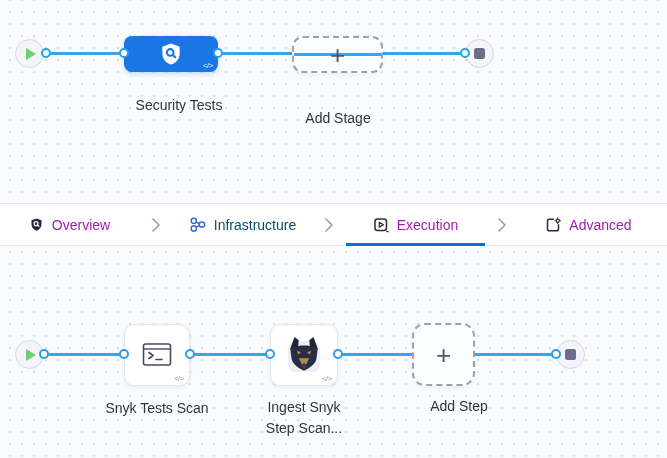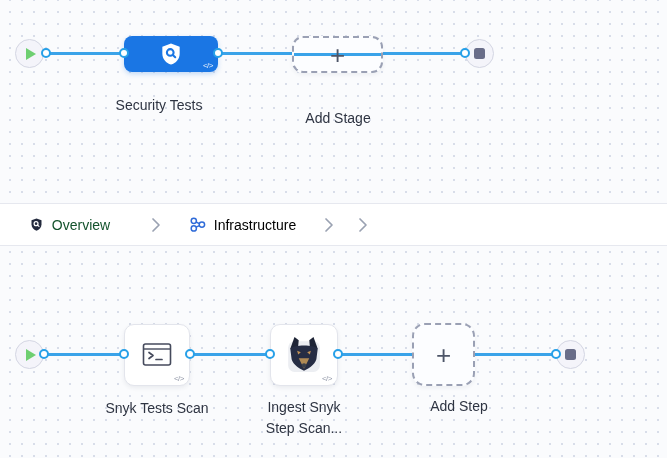--- a/index.html
+++ b/index.html
@@ -42,22 +42,22 @@
   .add-stage::before{content:"";position:absolute;left:0;right:0;top:15px;height:3px;background:#3aa3e9;}
   .add-step{left:412px;top:323px;width:63px;height:63px;border-radius:13px;}
   .plus{position:relative;font-size:26px;font-weight:300;color:#4d5568;line-height:1;z-index:2;}
   
   .node-label{position:absolute;font-size:14px;color:#2e3442;text-align:center;line-height:21px;}
   
   .tabbar{position:absolute;left:0;top:203px;width:667px;height:41px;background:#fff;
       border-top:1px solid #e6e8ef;border-bottom:1px solid #e6e8ef;box-sizing:content-box;
       display:flex;align-items:stretch;z-index:5;}
   .tab{position:relative;width:139px;display:flex;align-items:center;justify-content:center;
-      gap:8px;font-size:14px;color:#14532d;cursor:pointer;}
-  .tab.infra{color:#000000;}
+      gap:8px;font-size:14px;color:#a21caf;cursor:pointer;}
+  .tab.infra{color:#0c4a6e;}
   .tab .underline{position:absolute;left:0;right:0;bottom:-1px;height:3px;background:#0b6dd2;}
   .chev{width:34px;display:flex;align-items:center;justify-content:center;}
   svg{display:block;}
 </style>
 </head>
 <body>
 
 <div class="app">
 
   <section>
@@ -82,21 +82,21 @@
     </div>
 
     <div class="add-box add-stage">
       <span class="plus">+</span>
     </div>
 
     <div class="round-node" style="left:465px;top:39px;">
       <span class="stop-sq"></span>
     </div>
 
-    <div class="node-label" style="left:84px;top:95px;width:150px;">Security Tests</div>
+    <div class="node-label" style="left:104px;top:95px;width:150px;">Security Tests</div>
     <div class="node-label" style="left:262px;top:95px;width:152px;margin-top:13px;">Add Stage</div>
   </section>
 
   <nav class="tabbar">
 
     <div class="tab">
       <svg width="15" height="15" viewBox="0 0 24 24">
         <path d="M12 2.2 L20 5.2 V11.5 C20 16.8 16.6 20.3 12 21.8 C7.4 20.3 4 16.8 4 11.5 V5.2 Z" fill="#232a3d"></path>
         <circle cx="11.3" cy="10.6" r="3.1" fill="none" stroke="#ffffff" stroke-width="2"></circle>
         <line x1="13.7" y1="13" x2="15.9" y2="15" stroke="#ffffff" stroke-width="2" stroke-linecap="round"></line>
@@ -122,27 +122,49 @@
       </svg>
       <span>Infrastructure</span>
     </div>
 
     <span class="chev">
       <svg width="10" height="16" viewBox="0 0 10 16">
           <polyline points="2,2 8,8 2,14" fill="none" stroke="#9aa2b2" stroke-width="1.7" stroke-linecap="round" stroke-linejoin="round"></polyline>
         </svg>
     </span>
 
+    <div class="tab active">
+      <svg width="16" height="16" viewBox="0 0 16 16">
+        <rect x="2" y="2" width="11.5" height="11.5" rx="2.5" fill="none" stroke="#262c3d" stroke-width="1.5"></rect>
+        <polygon points="6.3,5.4 10.4,7.75 6.3,10.1" fill="none" stroke="#262c3d" stroke-width="1.3" stroke-linejoin="round"></polygon>
+        <line x1="13.8" y1="14.6" x2="15.2" y2="14.6" stroke="#262c3d" stroke-width="1.3" stroke-linecap="round"></line>
+      </svg>
+      <span>Execution</span>
+      <span class="underline"></span>
+    </div>
 
     <span class="chev">
       <svg width="10" height="16" viewBox="0 0 10 16">
           <polyline points="2,2 8,8 2,14" fill="none" stroke="#9aa2b2" stroke-width="1.7" stroke-linecap="round" stroke-linejoin="round"></polyline>
         </svg>
     </span>
 
+    <div class="tab">
+      <svg width="16" height="16" viewBox="0 0 16 16">
+        <path d="M13.5 7.8 V11.9 A1.8 1.8 0 0 1 11.7 13.7 H4.3 A1.8 1.8 0 0 1 2.5 11.9 V4.1 A1.8 1.8 0 0 1 4.3 2.3 H8.3" fill="none" stroke="#262c3d" stroke-width="1.5" stroke-linecap="round"></path>
+        <circle cx="12.7" cy="3.7" r="1.6" fill="none" stroke="#262c3d" stroke-width="1.2"></circle>
+        <g stroke="#262c3d" stroke-width="1.1" stroke-linecap="round">
+          <line x1="12.7" y1="0.9" x2="12.7" y2="1.6"></line>
+          <line x1="12.7" y1="5.8" x2="12.7" y2="6.5"></line>
+          <line x1="9.9" y1="3.7" x2="10.6" y2="3.7"></line>
+          <line x1="14.8" y1="3.7" x2="15.5" y2="3.7"></line>
+        </g>
+      </svg>
+      <span>Advanced</span>
+    </div>
   </nav>
 
   <section>
     <div class="edge" style="left:44px;top:353px;width:513px;"></div>
 
     <div class="round-node" style="left:15px;top:340px;">
       <span class="play-tri"></span>
     </div>
 
     <span class="dot" style="left:39px;top:349px;"></span>

